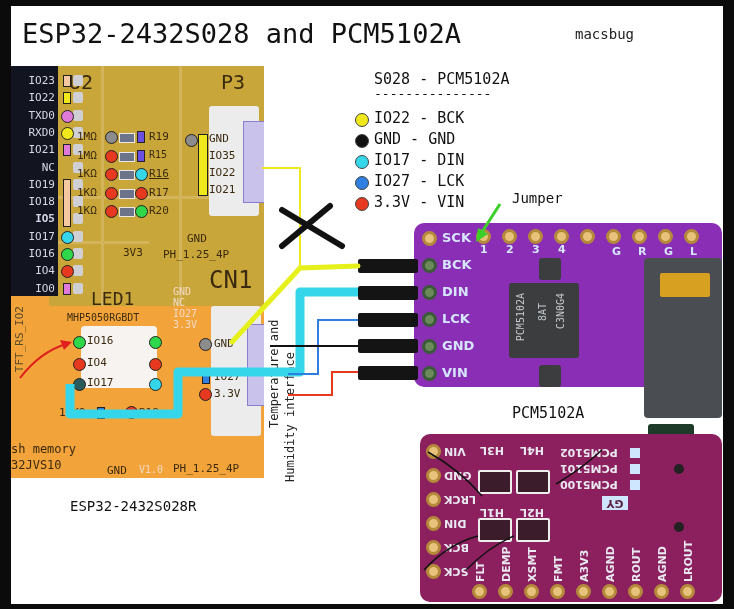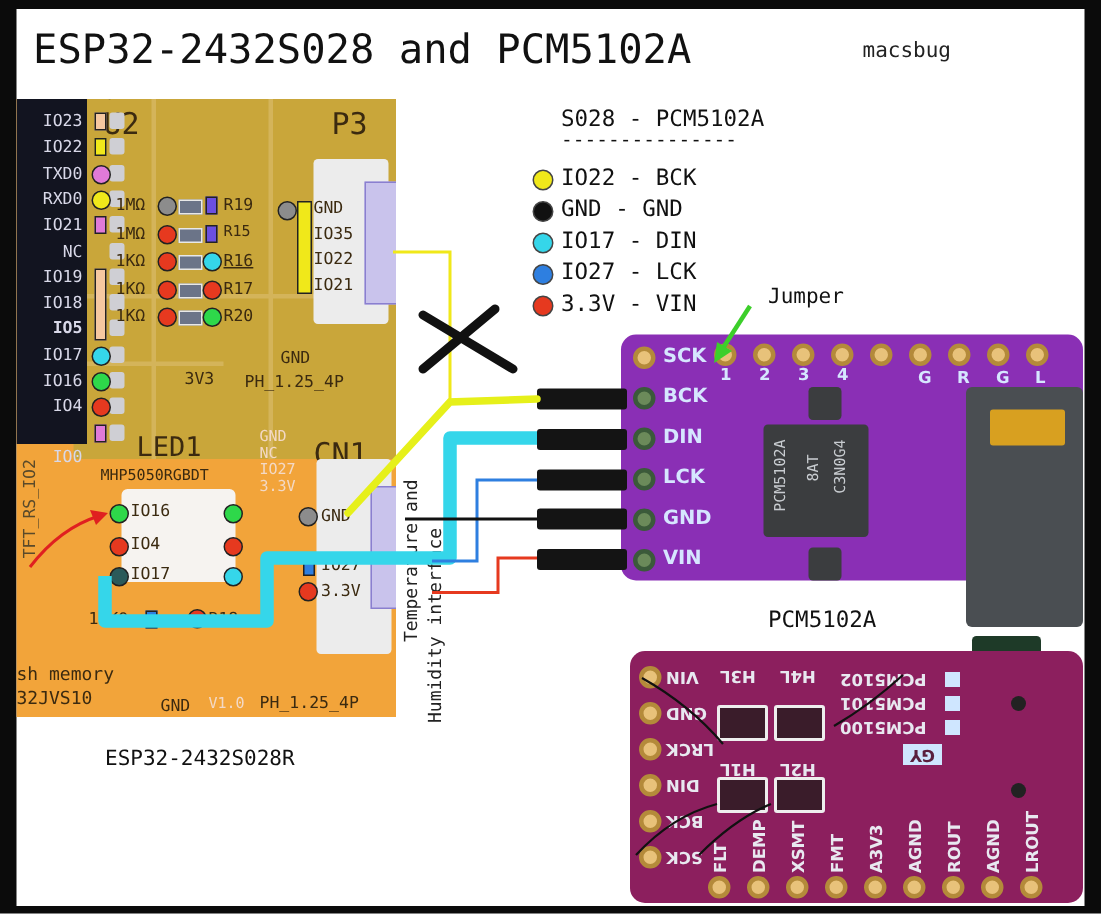--- a/index.html
+++ b/index.html
@@ -113,21 +113,21 @@
       <div class="pad" style="left: 62px; top: 147.4px;"></div>
       <div class="pinlbl" style="top: 163.7px;">IO17</div>
       <div class="pad" style="left: 62px; top: 164.7px;"></div>
       <div class="dot" style="left: 50px; top: 164.7px; background: rgb(53, 214, 234);"></div>
       <div class="pinlbl" style="top: 181px;">IO16</div>
       <div class="pad" style="left: 62px; top: 182px;"></div>
       <div class="dot" style="left: 50px; top: 182px; background: rgb(46, 216, 74);"></div>
       <div class="pinlbl" style="top: 198.3px;">IO4</div>
       <div class="pad" style="left: 62px; top: 199.3px;"></div>
       <div class="dot" style="left: 50px; top: 199.3px; background: rgb(230, 57, 31);"></div>
-      <div class="pinlbl" style="top: 215.6px; margin-top: 16px;">IO0</div>
+      <div class="pinlbl" style="top: 215.6px;">IO0</div>
       <div class="pad" style="left: 62px; top: 216.6px;"></div>
       <div class="sq" style="left: 52px; top: 216.6px; background: rgb(224, 122, 216);"></div>
     </div>
 
   <div id="resistors">
       <div class="silk" style="left: 66px; top: 64px; font-size: 11px;">1MΩ</div>
       <div class="dot" style="left: 94px; top: 65px; background: rgb(140, 140, 140);"></div>
       <div class="res" style="left: 108px; top: 67px;"></div>
       <div class="sq" style="background: rgb(107, 79, 224); left: 126px; top: 65px;"></div>
       <div class="silk" style="left: 138px; top: 64px; font-size: 11px;">R19</div>
@@ -165,21 +165,21 @@
   <div class="silk" style="left:198px;top:117px;font-size:11px;">IO21</div>
   <div class="silk" style="left:176px;top:166px;font-size:11px;">GND</div>
   <div class="silk" style="left:152px;top:182px;font-size:11px;">PH_1.25_4P</div>
 
   <div class="silkw" style="left:162px;top:220px;font-size:10px;line-height:11px;">
     <div>GND</div>
     <div>NC</div>
     <div>IO27</div>
     <div>3.3V</div>
   </div>
-  <div class="silk" style="left:198px;top:224px;font-size:20px;">CN1</div>
+  <div class="silk" style="left:198px;top:200px;font-size:24px;">CN1</div>
   <div class="conn" style="left:200px;top:240px;width:50px;height:130px;"></div>
   <div class="connv" style="left:236px;top:258px;width:24px;height:80px;"></div>
   <div class="dot" style="left:188px;top:272px;background:#8c8c8c;"></div>
   <div class="silk" style="left:203px;top:271px;font-size:11px;">GND</div>
   <div class="sq" style="left:191px;top:306px;background:#2e7fe0;"></div>
   <div class="silk" style="left:203px;top:304px;font-size:11px;">IO27</div>
   <div class="dot" style="left:188px;top:322px;background:#e6391f;"></div>
   <div class="silk" style="left:203px;top:321px;font-size:11px;">3.3V</div>
   <div class="silk" style="left:162px;top:396px;font-size:11px;">PH_1.25_4P</div>
 

